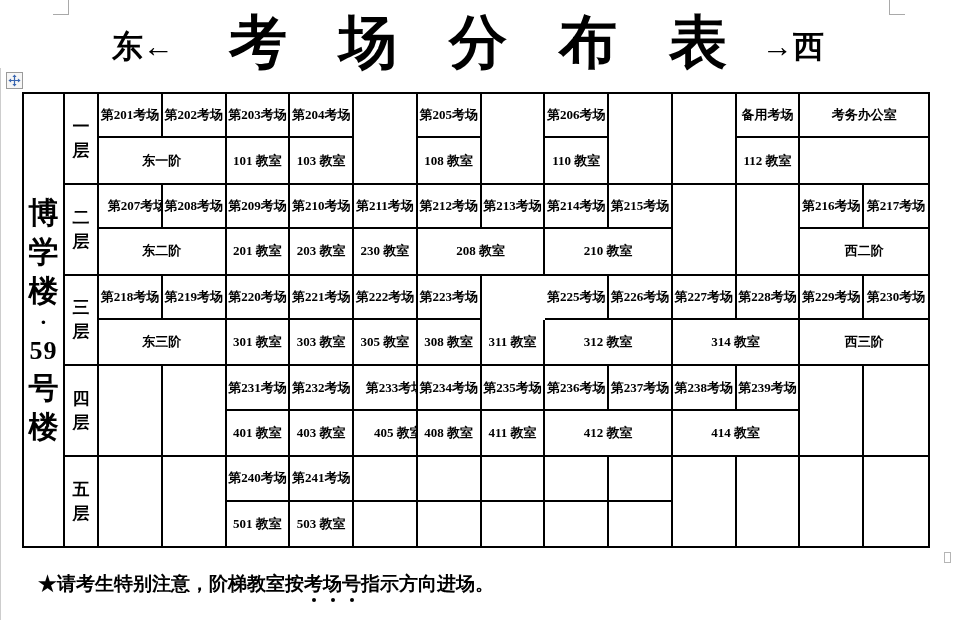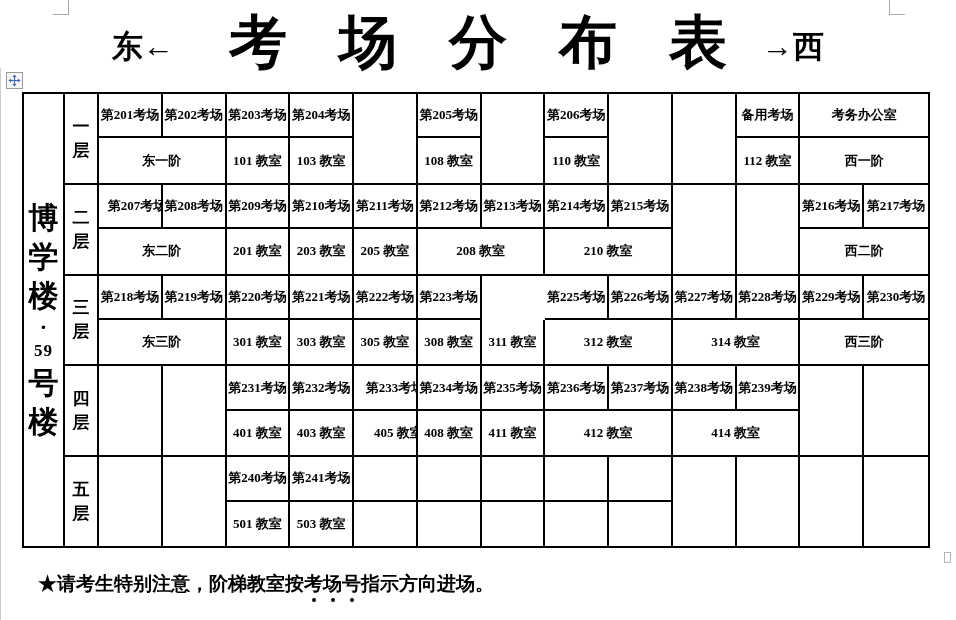--- a/index.html
+++ b/index.html
@@ -20,21 +20,21 @@
   .mark-br{position:absolute;left:944px;top:552px;width:5px;height:9px;border:1px solid #b5b5b5;}
   .tbl-handle{position:absolute;left:6px;top:72px;width:15px;height:15px;background:#f6f6f6;
               border:1px solid #9a9a9a;display:flex;align-items:center;justify-content:center;}
   
   .xtable{position:absolute;left:22px;top:92px;width:908px;height:456px;
           border:2px solid #000;box-sizing:border-box;display:flex;}
   .bcol{width:41px;border-right:2px solid #000;box-sizing:border-box;display:flex;
         flex-direction:column;align-items:center;justify-content:center;gap:9px;
         font-weight:bold;}
   .bchar{font-size:30px;line-height:1;}
-  .bchar.num{font-size:17px;letter-spacing:1px;}
+  .bchar.num{font-size:26px;letter-spacing:1px;}
   .bchar.dot{font-size:22px;line-height:0.6;}
   .floors{flex:1;display:flex;flex-direction:column;}
   .floor{flex:1;display:flex;border-bottom:2px solid #000;box-sizing:border-box;min-height:0;}
   .floor:last-child{border-bottom:none;}
   .flabel{width:34px;border-right:2px solid #000;box-sizing:border-box;display:flex;
           flex-direction:column;align-items:center;justify-content:center;gap:7px;
           font-weight:bold;}
   .flabel span{font-size:17px;line-height:1;}
   .fgrid{flex:1;display:grid;grid-template-columns:repeat(13,1fr);grid-template-rows:1fr 1fr;min-width:0;}
   .cell{border-right:2px solid #000;box-sizing:border-box;display:flex;align-items:center;
@@ -98,21 +98,20 @@
             <div class="cell tall" style="grid-area: 1 / 9 / span 2 / span 1;"></div>
             <div class="cell tall" style="grid-area: 1 / 10 / span 2 / span 1;"></div>
             <div class="cell top" style="grid-area: 1 / 11 / auto / span 1;">备用考场</div>
             <div class="cell top colend" style="grid-area: 1 / 12 / auto / span 2;">考务办公室</div>
             <div class="cell bot" style="grid-area: 2 / 1 / auto / span 2;">东一阶</div>
             <div class="cell bot" style="grid-area: 2 / 3 / auto / span 1;">101 教室</div>
             <div class="cell bot" style="grid-area: 2 / 4 / auto / span 1;">103 教室</div>
             <div class="cell bot" style="grid-area: 2 / 6 / auto / span 1;">108 教室</div>
             <div class="cell bot" style="grid-area: 2 / 8 / auto / span 1;">110 教室</div>
             <div class="cell bot" style="grid-area: 2 / 11 / auto / span 1;">112 教室</div>
-            <div class="cell bot colend" style="grid-area: 2 / 12 / auto / span 2;">西一阶</div>
           </div>
       </div>
       <div class="floor">
         <div class="flabel">
           <span>二</span>
           <span>层</span>
         </div>
         <div class="fgrid">
             <div class="cell top" style="grid-area: 1 / 1 / auto / span 1; padding-left: 14px;">第207考场</div>
             <div class="cell top" style="grid-area: 1 / 2 / auto / span 1;">第208考场</div>
@@ -123,21 +122,21 @@
             <div class="cell top" style="grid-area: 1 / 7 / auto / span 1;">第213考场</div>
             <div class="cell top" style="grid-area: 1 / 8 / auto / span 1;">第214考场</div>
             <div class="cell top" style="grid-area: 1 / 9 / auto / span 1;">第215考场</div>
             <div class="cell tall" style="grid-area: 1 / 10 / span 2 / span 1;"></div>
             <div class="cell tall" style="grid-area: 1 / 11 / span 2 / span 1;"></div>
             <div class="cell top" style="grid-area: 1 / 12 / auto / span 1;">第216考场</div>
             <div class="cell top colend" style="grid-area: 1 / 13 / auto / span 1;">第217考场</div>
             <div class="cell bot" style="grid-area: 2 / 1 / auto / span 2;">东二阶</div>
             <div class="cell bot" style="grid-area: 2 / 3 / auto / span 1;">201 教室</div>
             <div class="cell bot" style="grid-area: 2 / 4 / auto / span 1;">203 教室</div>
-            <div class="cell bot" style="grid-area: 2 / 5 / auto / span 1;">205 教室</div>
+            <div class="cell bot" style="grid-area: 2 / 5 / auto / span 1;">230 教室</div>
             <div class="cell bot" style="grid-area: 2 / 6 / auto / span 2;">208 教室</div>
             <div class="cell bot" style="grid-area: 2 / 8 / auto / span 2;">210 教室</div>
             <div class="cell bot colend" style="grid-area: 2 / 12 / auto / span 2;">西二阶</div>
           </div>
       </div>
       <div class="floor">
         <div class="flabel">
           <span>三</span>
           <span>层</span>
         </div>

